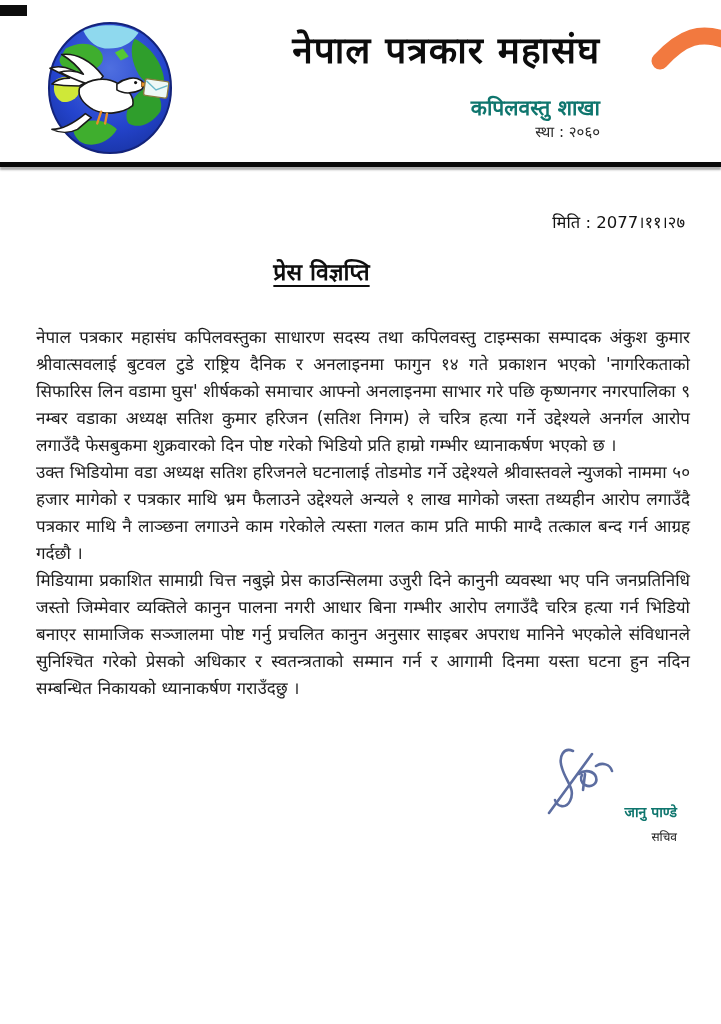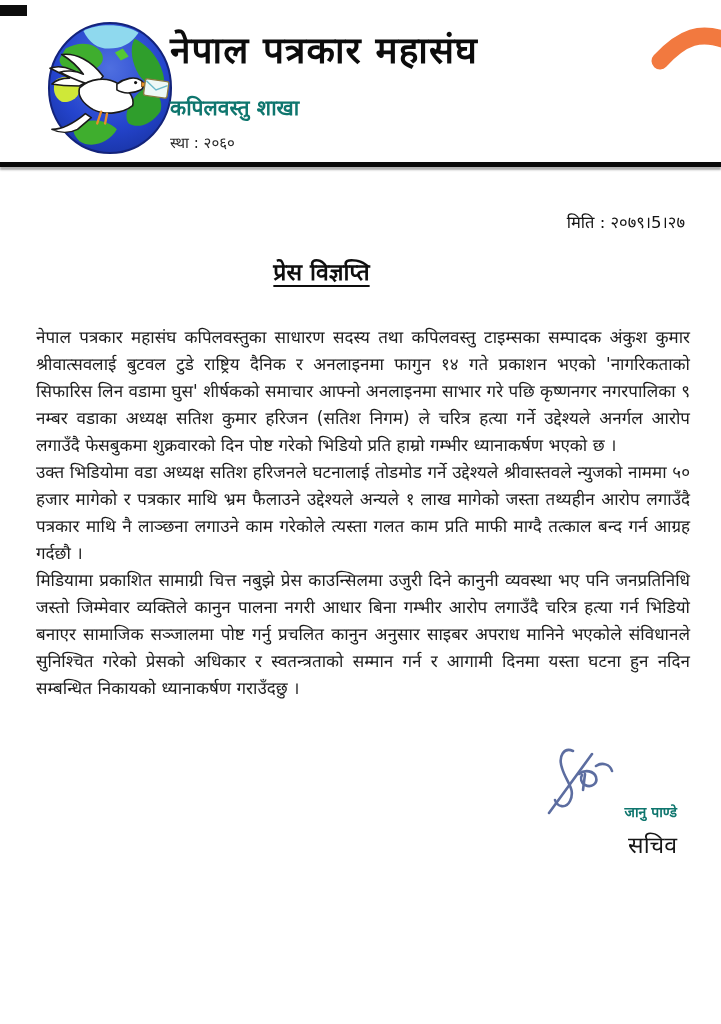--- a/index.html
+++ b/index.html
@@ -14,31 +14,31 @@
   .corner-mark {
     position: absolute; left: 0; top: 5px;
     width: 27px; height: 11px; background: #0d0d0d;
   }
   .logo {
     position: absolute; left: 46px; top: 18px;
     width: 128px; height: 140px;
   }
   .header-text {
     position: absolute; left: 170px; top: 30px; width: 430px;
-    text-align: left;
+    text-align: right;
   }
   .org-name {
     font-size: 37px; font-weight: 700; color: #0c0c0c;
     letter-spacing: 1px; line-height: 1.15;
   }
   .branch {
     font-size: 21px; font-weight: 700; color: #0f766e; margin-top: 20px;
   }
   .established {
-    font-size: 15px; color: #2a2a2a; margin-top: 11px; font-weight: 400;
+    font-size: 15px; color: #2a2a2a; font-weight: 400;
   }
   .swoosh {
     position: absolute; right: 0; top: 24px; width: 74px; height: 60px;
   }
   .separator {
     position: absolute; left: 0; top: 162px; width: 721px; height: 5px;
     background: #0a0a0a;
     box-shadow: 0 3px 2px rgba(80,80,80,0.45);
   }
   .date-line {
@@ -64,21 +64,21 @@
   .signature-block {
     position: absolute; top: 745px; right: 36px; width: 190px; height: 120px;
   }
   .signature-ink {
     position: absolute; top: 0; right: 55px; width: 95px; height: 75px;
   }
   .signatory {
     position: absolute; top: 57px; right: 8px; text-align: right;
   }
   .signatory-name { font-size: 14px; color: #0f766e; font-weight: bold; }
-  .signatory-role { font-size: 23px; color: #151515; margin-top: 7px; }
+  .signatory-role { font-size: 12px; color: #151515; margin-top: 7px; }
 </style>
 </head>
 <body>
 
 <div class="corner-mark"></div>
 
 <svg class="logo" viewBox="0 0 130 140" aria-hidden="true">
   <defs>
     <radialGradient id="ocean" cx="0.5" cy="0.35" r="0.75">
       <stop offset="0%" stop-color="#4f6fe0"></stop>
@@ -125,21 +125,21 @@
   <div class="branch">कपिलवस्तु शाखा</div>
   <div class="established">स्था : २०६०</div>
 </div>
 
 <svg class="swoosh" viewBox="0 0 74 60" aria-hidden="true">
   <path d="M78 16 C54 7 36 12 13 37" fill="none" stroke="#f2793f" stroke-width="17" stroke-linecap="round"></path>
 </svg>
 
 <div class="separator"></div>
 
-<div class="date-line">मिति : २०७९।5।२७</div>
+<div class="date-line">मिति : 2077।११।२७</div>
 
 <div class="press-title">
   <span>प्रेस विज्ञप्ति</span>
 </div>
 
 <div class="body-text">
   <p>नेपाल पत्रकार महासंघ कपिलवस्तुका साधारण सदस्य तथा कपिलवस्तु टाइम्सका सम्पादक अंकुश कुमार श्रीवात्सवलाई बुटवल टुडे राष्ट्रिय दैनिक र अनलाइनमा फागुन १४ गते प्रकाशन भएको 'नागरिकताको सिफारिस लिन वडामा घुस' शीर्षकको समाचार आफ्नो अनलाइनमा साभार गरे पछि कृष्णनगर नगरपालिका ९ नम्बर वडाका अध्यक्ष सतिश कुमार हरिजन (सतिश निगम) ले चरित्र हत्या गर्ने उद्देश्यले अनर्गल आरोप लगाउँदै फेसबुकमा शुक्रवारको दिन पोष्ट गरेको भिडियो प्रति हाम्रो गम्भीर ध्यानाकर्षण भएको छ ।</p>
   <p>उक्त भिडियोमा वडा अध्यक्ष सतिश हरिजनले घटनालाई तोडमोड गर्ने उद्देश्यले श्रीवास्तवले न्युजको नाममा ५० हजार मागेको र पत्रकार माथि भ्रम फैलाउने उद्देश्यले अन्यले १ लाख मागेको जस्ता तथ्यहीन आरोप लगाउँदै पत्रकार माथि नै लाञ्छना लगाउने काम गरेकोले त्यस्ता गलत काम प्रति माफी माग्दै तत्काल बन्द गर्न आग्रह गर्दछौ ।</p>
   <p>मिडियामा प्रकाशित सामाग्री चित्त नबुझे प्रेस काउन्सिलमा उजुरी दिने कानुनी व्यवस्था भए पनि जनप्रतिनिधि जस्तो जिम्मेवार व्यक्तिले कानुन पालना नगरी आधार बिना गम्भीर आरोप लगाउँदै चरित्र हत्या गर्न भिडियो बनाएर सामाजिक सञ्जालमा पोष्ट गर्नु प्रचलित कानुन अनुसार साइबर अपराध मानिने भएकोले संविधानले सुनिश्चित गरेको प्रेसको अधिकार र स्वतन्त्रताको सम्मान गर्न र आगामी दिनमा यस्ता घटना हुन नदिन सम्बन्धित निकायको ध्यानाकर्षण गराउँदछु ।</p>
 </div>

